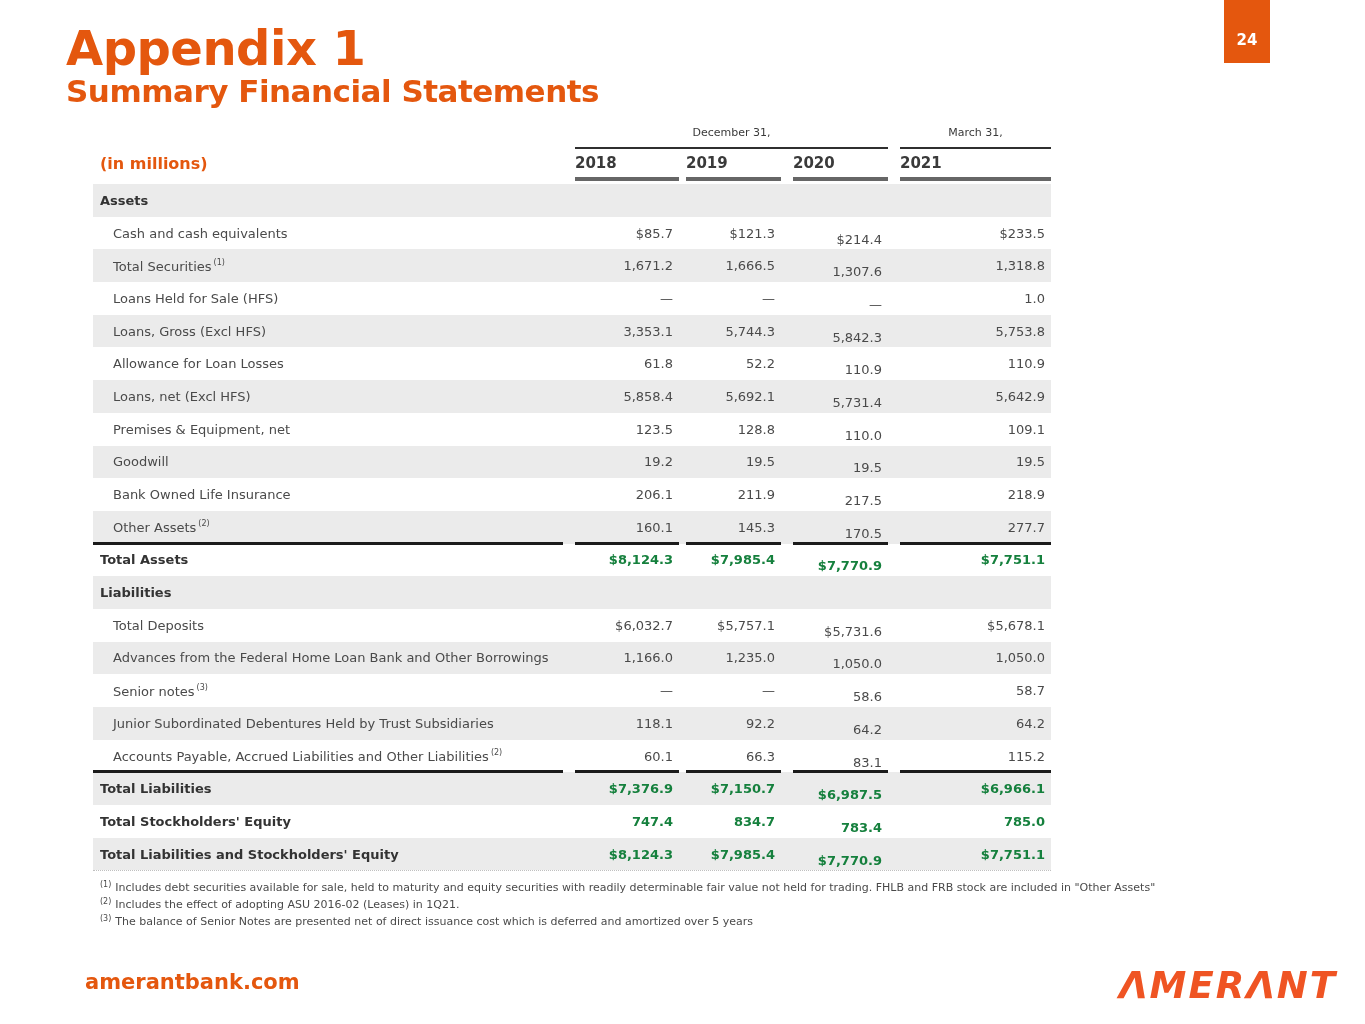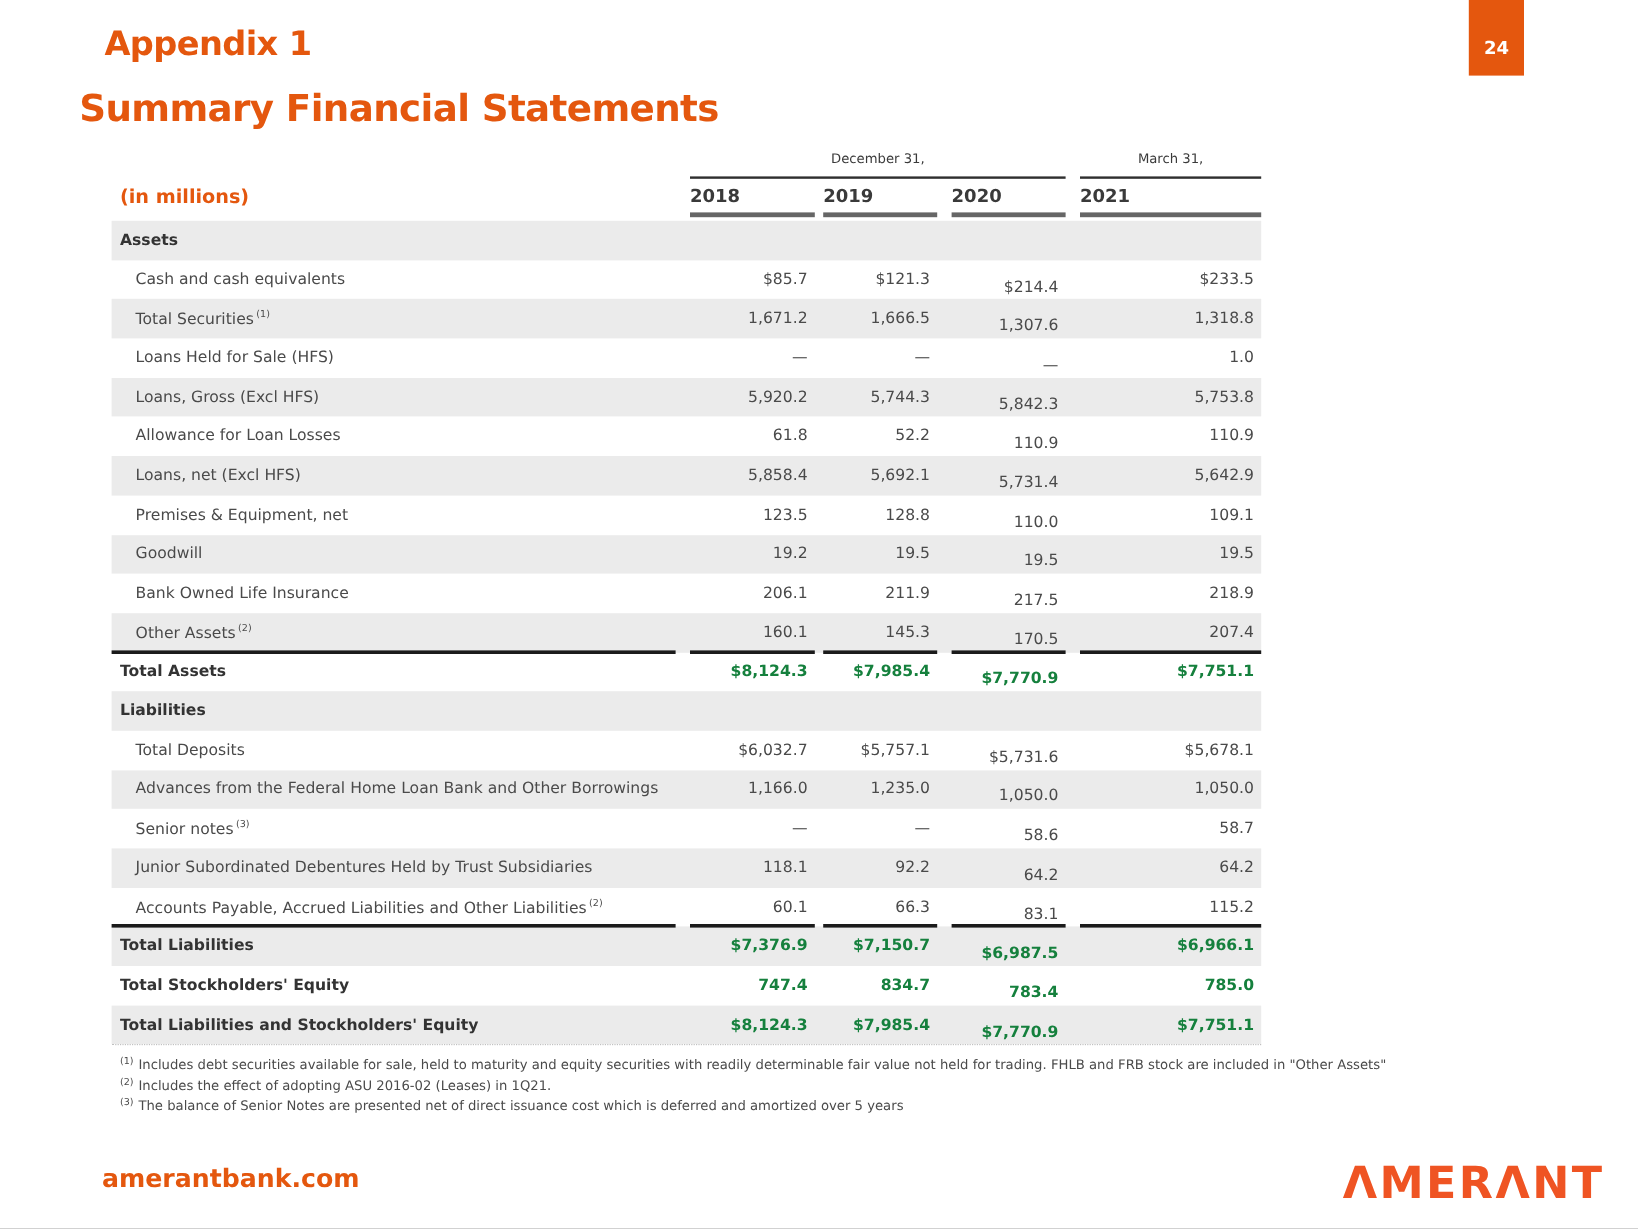--- a/index.html
+++ b/index.html
@@ -3,21 +3,21 @@
 <meta charset="utf-8">
 <style>
   * { margin:0; padding:0; box-sizing:border-box; }
   html,body { background:#888; }
   .slide {
     position:relative; width:1365px; height:1024px; background:#ffffff;
     font-family:"DejaVu Sans","Liberation Sans",sans-serif; overflow:hidden;
     margin:0 auto;
   }
   
-  .title { position:absolute; left:66px; top:20px; font-size:28px; font-weight:700; color:#E4570E; letter-spacing:-0.5px;margin-left:21px; }
+  .title { position:absolute; left:66px; top:20px; font-size:48px; font-weight:700; color:#E4570E; letter-spacing:-0.5px; }
   .subtitle { position:absolute; left:66px; top:73px; font-size:31px; font-weight:700; color:#E4570E; letter-spacing:-0.5px; }
   .page-badge { position:absolute; left:1224px; top:0; width:46px; height:63px; background:#E4570E;
     color:#fff; font-size:15px; font-weight:700; display:flex; align-items:center; justify-content:center; padding-top:16px; }
   
   .fin-table { position:absolute; left:93px; top:124px; width:958px; font-size:13px; color:#4a4a4a; }
   .group-row { display:flex; align-items:flex-end; }
   .group-row .spacer { width:482px; }
   .group { font-weight:400; font-size:11px; color:#3a3a3a; text-align:center;
     padding-bottom:5px; border-bottom:2px solid #2f2f2f; line-height:18px; }
   .g-dec { width:313px; }
@@ -47,21 +47,21 @@
   .topline .seg-c1 { width:104px; margin-left:12px; }
   .topline .seg-c2 { width:95px;  margin-left:7px;  }
   .topline .seg-c3 { width:95px;  margin-left:12px; }
   .topline .seg-c4 { width:151px; margin-left:12px; }
   
   .footnotes { position:absolute; left:100px; top:878px; font-size:11px; color:#4a4a4a; }
   .footnote { line-height:14px; white-space:nowrap; }
   .footnote sup { font-size:8px; vertical-align:4px; margin-right:4px; }
   
   .website { position:absolute; left:85px; top:970px; font-size:21px; font-weight:700; color:#E4570E; text-decoration:none; }
-  .logo { position:absolute; right:28px; top:964px; font-size:37px; font-weight:700; color:#EF5423; letter-spacing:2px; }
+  .logo { position:absolute; right:28px; top:964px; font-size:37px; font-weight:700; color:#EF5423; letter-spacing:2px;font-style:italic; }
 </style>
 </head>
 <body>
 
 <div class="slide">
 
   <div class="title">Appendix 1</div>
   <div class="subtitle">Summary Financial Statements</div>
   <div class="page-badge">
     <span>24</span>
@@ -109,21 +109,21 @@
         </div>
         <div class="row item">
           <div class="cell-label">Loans Held for Sale (HFS)</div>
           <div class="cell-num c1">—</div>
           <div class="cell-num c2">—</div>
           <div class="cell-num c3">—</div>
           <div class="cell-num c4">1.0</div>
         </div>
         <div class="row item shaded">
           <div class="cell-label">Loans, Gross (Excl HFS)</div>
-          <div class="cell-num c1">5,920.2</div>
+          <div class="cell-num c1">3,353.1</div>
           <div class="cell-num c2">5,744.3</div>
           <div class="cell-num c3">5,842.3</div>
           <div class="cell-num c4">5,753.8</div>
         </div>
         <div class="row item">
           <div class="cell-label">Allowance for Loan Losses</div>
           <div class="cell-num c1">61.8</div>
           <div class="cell-num c2">52.2</div>
           <div class="cell-num c3">110.9</div>
           <div class="cell-num c4">110.9</div>
@@ -154,21 +154,21 @@
           <div class="cell-num c1">206.1</div>
           <div class="cell-num c2">211.9</div>
           <div class="cell-num c3">217.5</div>
           <div class="cell-num c4">218.9</div>
         </div>
         <div class="row item shaded">
           <div class="cell-label">Other Assets<sup>(2)</sup></div>
           <div class="cell-num c1">160.1</div>
           <div class="cell-num c2">145.3</div>
           <div class="cell-num c3">170.5</div>
-          <div class="cell-num c4">207.4</div>
+          <div class="cell-num c4">277.7</div>
         </div>
         <div class="row total">
           <div class="topline">
             <i class="seg-label"></i>
             <i class="seg-c1"></i>
             <i class="seg-c2"></i>
             <i class="seg-c3"></i>
             <i class="seg-c4"></i>
           </div>
           <div class="cell-label">Total Assets</div>

